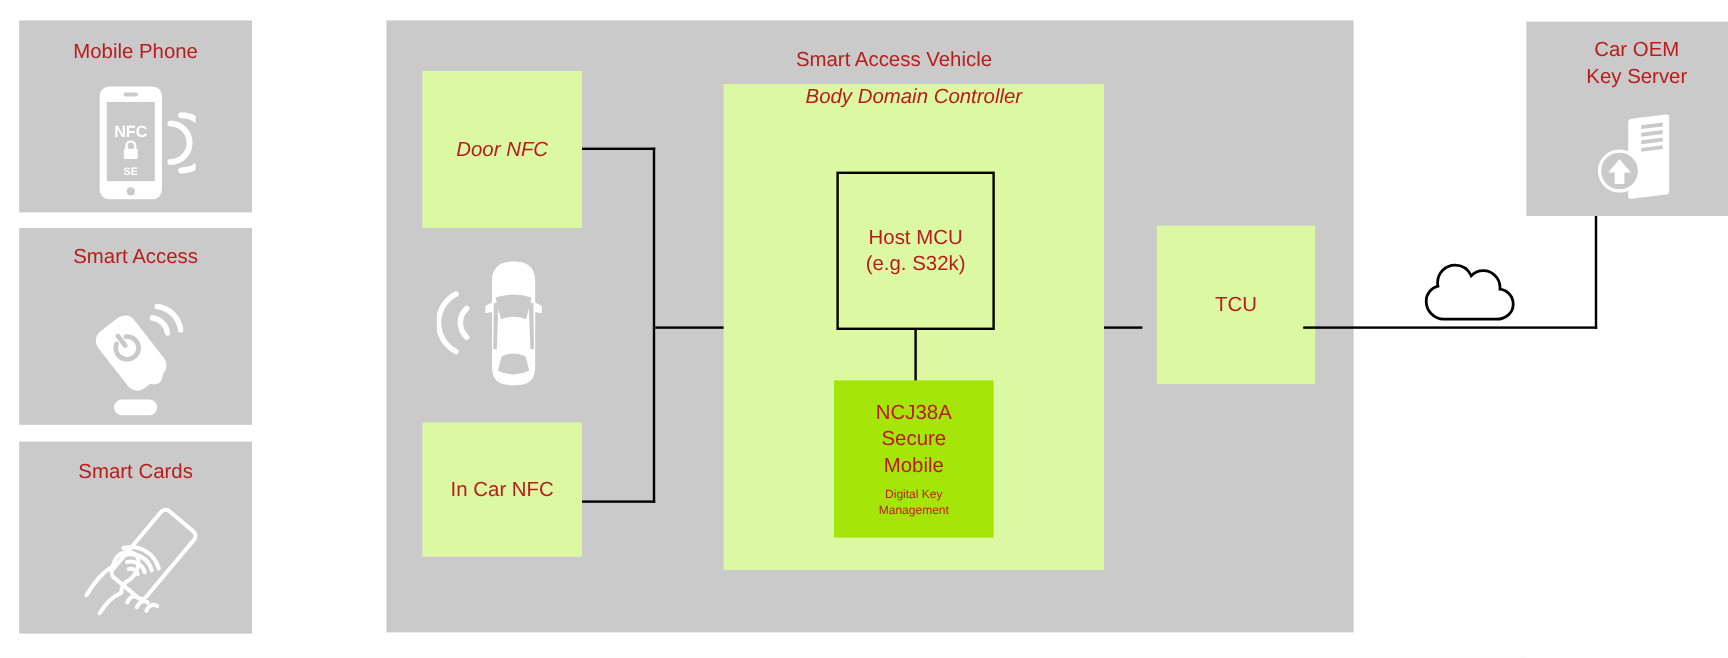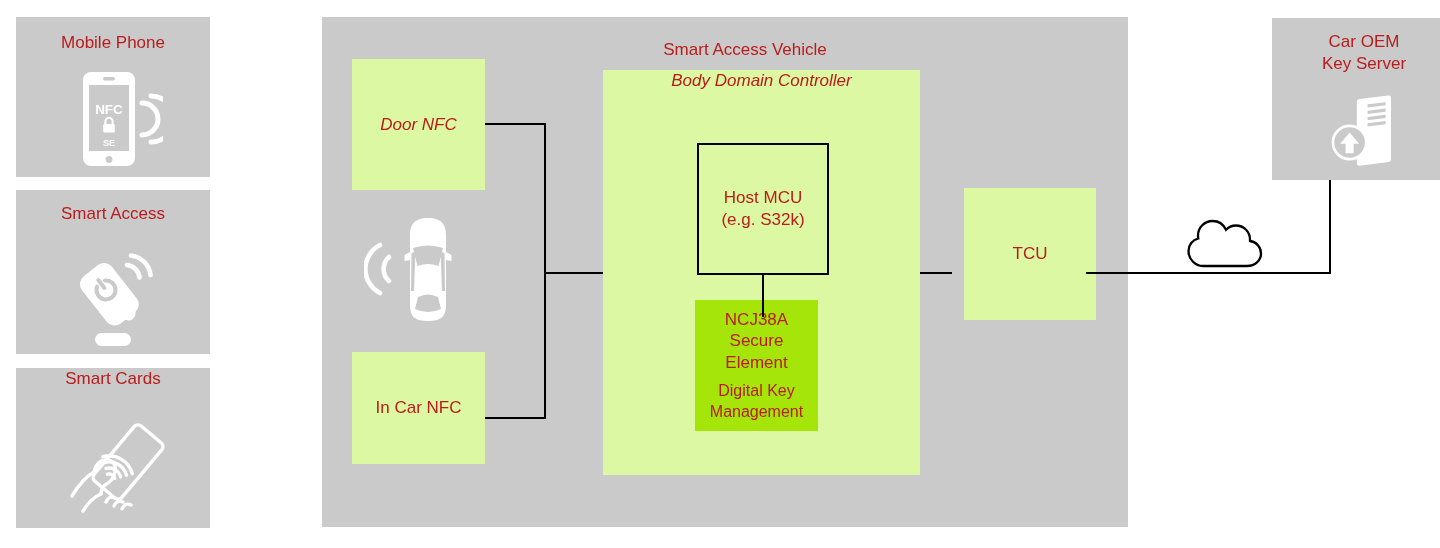--- a/index.html
+++ b/index.html
@@ -59,21 +59,21 @@
       <ellipse cx="59" cy="56" rx="9" ry="13" class="fill-white" transform="rotate(-24 59 56)"></ellipse>
       <rect x="28" y="81" width="36" height="13" rx="6.5" class="fill-white"></rect>
       <g>
         <path d="M60 13 a14 14 0 0 1 12.5 12.5" class="stroke-white" stroke-width="4.6"></path>
         <path d="M64 3.5 a22 22 0 0 1 19.5 19.5" class="stroke-white" stroke-width="4.6"></path>
       </g>
     </svg>
   </div>
 
   <div class="panel" style="left:16px;top:368px;width:194px;height:160px;">
-    <div class="lbl" style="">Smart Cards</div>
+    <div class="lbl" style="padding-top:14px;">Smart Cards</div>
     <svg class="icon-abs center-x" style="top:48px;" width="106" height="102" viewBox="0 0 106 102">
       <g class="stroke-white" stroke-width="3.4">
         <rect x="50" y="10" width="36" height="72" rx="5" transform="rotate(40 68 46)"></rect>
         <g>
           <path d="M47.4 58.2 A6 6 0 0 1 54.8 62.4"></path>
           <path d="M45.9 52.4 A12 12 0 0 1 60.6 60.9"></path>
           <path d="M44.3 46.5 A18 18 0 0 1 66.5 59.3"></path>
           <path d="M42.8 40.7 A24 24 0 0 1 72.3 57.8"></path>
         </g>
         <g>
@@ -113,26 +113,26 @@
       <span>In Car NFC</span>
     </div>
 
     <div style="position:absolute;left:281px;top:53px;width:317px;height:405px;background:var(--light-green);">
       <div class="lbl" style="font-style:italic;">Body Domain Controller</div>
       <div style="position:absolute;left:94px;top:73px;width:132px;height:132px;border:2px solid var(--line-black);box-sizing:border-box;
                   display:flex;flex-direction:column;align-items:center;justify-content:center;" class="lbl">
         <div>Host MCU</div>
         <div>(e.g. S32k)</div>
       </div>
-      <div style="position:absolute;left:92px;top:230px;width:123px;height:131px;background:var(--bright-green);
+      <div style="position:absolute;left:92px;top:247px;width:133px;height:131px;background:var(--bright-green);
                   display:flex;flex-direction:column;align-items:center;justify-content:center;text-align:center;" class="lbl">
         <div>NCJ38A</div>
         <div>Secure</div>
-        <div>Element</div>
-        <div style="font-size:16px;line-height:1.3;margin-top:7px;">
+        <div>Mobile</div>
+        <div style="font-size:10px;line-height:1.3;margin-top:7px;">
           <div>Digital Key</div>
           <div>Management</div>
         </div>
       </div>
     </div>
 
     <div class="greenbox" style="left:630px;top:171px;width:132px;height:132px;margin-left:12px;">
       <span>TCU</span>
     </div>
   </div>

